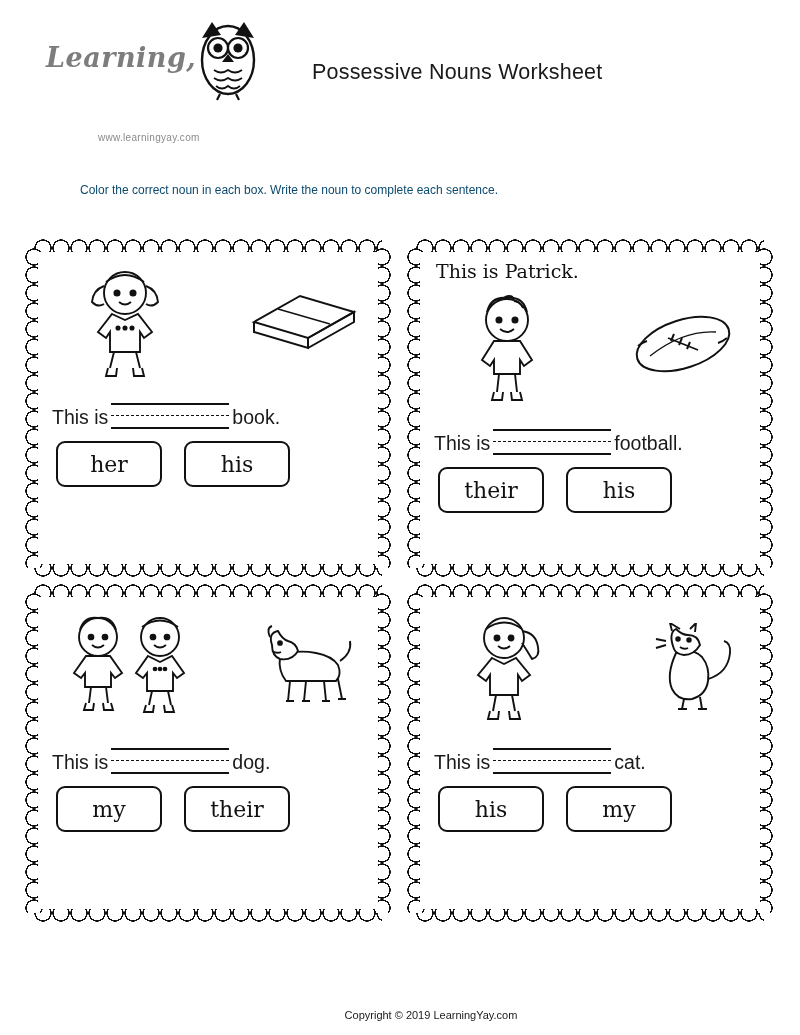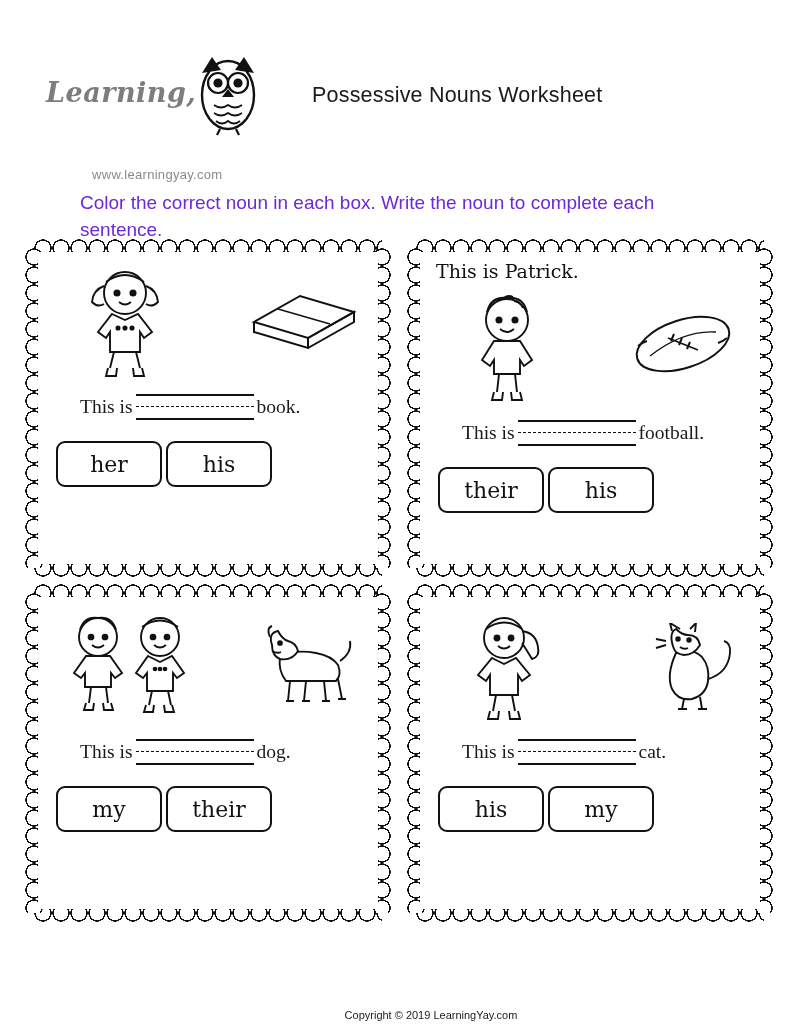--- a/index.html
+++ b/index.html
@@ -13,21 +13,20 @@
     font-family: "Liberation Sans", sans-serif;
     color: #111111;
     position: relative;
     overflow: hidden;
   }
 
   
   .header {
     position: relative;
     height: 175px;
-    margin-top: 35px;
   }
   .logo-block {
     position: absolute;
     left: 38px;
     top: 12px;
     width: 250px;
     height: 150px;
   }
   .logo-learning {
     position: absolute;
@@ -45,37 +44,37 @@
     left: 44px;
     top: 62px;
     font-family: "DejaVu Serif", serif;
     font-size: 42px;
     font-weight: bold;
     font-style: italic;
     color: #7d7d7d;
   }
   .logo-url {
     position: absolute;
-    left: 54px;
+    left: 60px;
     top: 120px;
-    font-size: 13px;
+    font-size: 10px;
     color: #8a8a8a;
     letter-spacing: 0.3px;
   }
   .owl {
     position: absolute;
     left: 150px;
     top: 0px;
     width: 80px;
     height: 90px;
   }
   .doc-title {
     position: absolute;
     left: 312px;
-    top: 48px;
+    top: 60px;
     font-size: 21.5px;
     color: #1a1a1a;
     letter-spacing: 0.2px;
   }
   .name-line {
     position: absolute;
     left: 386px;
     top: 136px;
     font-size: 20px;
     color: #1a1a1a;
@@ -87,24 +86,23 @@
     width: 236px;
     vertical-align: 2px;
     margin-left: 1px;
   }
 
   .instructions {
     position: absolute;
     left: 80px;
     top: 182px;
     width: 640px;
-    font-size: 19px;
+    font-size: 12px;
     line-height: 1.42;
-    color: #6d28d9;
-    margin-top: 8px;
+    color: #0c4a6e;
   }
 
   
   .grid {
     position: absolute;
     left: 18px;
     top: 238px;
     width: 764px;
     display: grid;
     grid-template-columns: 382px 382px;
@@ -179,28 +177,27 @@
   .art-object {
     position: absolute;
     right: 8px;
     top: 18px;
   }
   .art-person.wide { left: 6px; }
 
   .fill-line {
     position: relative;
     height: 44px;
-    font-family: Liberation Serif, serif;
+    font-family: Liberation Sans, sans-serif;
     font-size: 19.5px;
     color: #1a1a1a;
     display: flex;
-    align-items: center;
+    align-items: flex-end;
     white-space: nowrap;
     padding-left: 4px;
-    margin-left: 28px;
   }
   .fill-line .pre { margin-right: 2px; }
   .fill-line .blank-box {
     display: inline-block;
     width: 118px;
     height: 26px;
     position: relative;
     margin: 0 1px;
   }
   .fill-line .blank-box::before {
@@ -220,21 +217,21 @@
   .fill-line .blank-box .dashed {
     position: absolute;
     left: 0; right: 0;
     top: 12px;
     border-top: 1.6px dashed #111;
   }
   .fill-line .post { margin-left: 2px; }
 
   .choices {
     display: flex;
-    gap: 4px;
+    gap: 22px;
     padding-left: 8px;
     margin-top: 12px;
   }
   .choice {
     width: 106px;
     height: 46px;
     border: 2.2px solid #111;
     border-radius: 9px;
     display: flex;
     align-items: center;

